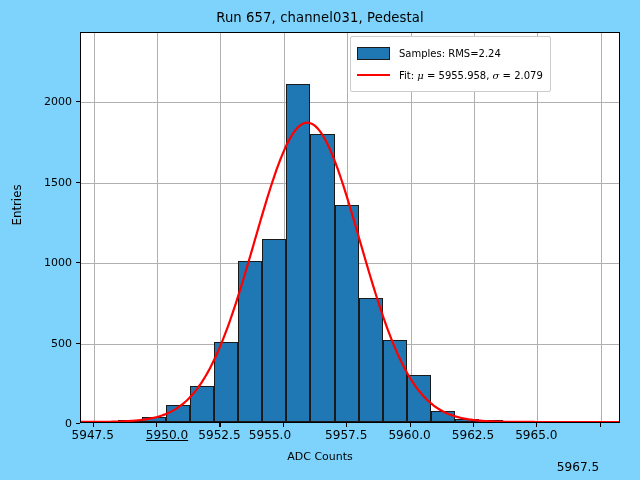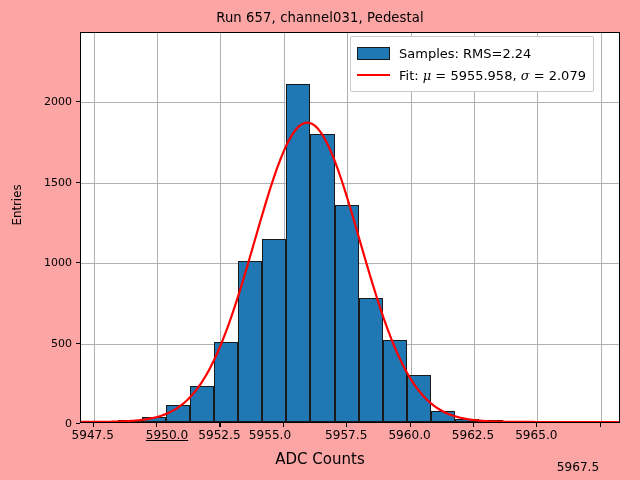--- a/index.html
+++ b/index.html
@@ -11,21 +11,21 @@
     width: 640px;
     height: 480px;
     font-family: "DejaVu Sans", sans-serif;
     overflow: hidden;
   }
 
   #figure {
     position: relative;
     width: 640px;
     height: 480px;
-    background: #fca5a5;
+    background: #7dd3fc;
   }
 
   
   #chart-title {
     position: absolute;
     left: 0;
     top: 10px;
     width: 640px;
     text-align: center;
     font-size: 13.2px;
@@ -108,21 +108,21 @@
     transform: translate(-100%, -50%);
     white-space: nowrap;
   }
 
   #xlabel {
     position: absolute;
     left: 0;
     top: 450px;
     width: 640px;
     text-align: center;
-    font-size: 15px;
+    font-size: 11px;
     color: #000000;
   }
   #ylabel {
     position: absolute;
     left: -73px;
     top: 198px;
     width: 180px;
     text-align: center;
     font-size: 11.8px;
     color: #000000;
@@ -155,21 +155,21 @@
     flex: none;
   }
   .legend-swatch-line {
     width: 33px;
     height: 0;
     border-top: 2.1px solid #ff0000;
     margin-right: 9px;
     flex: none;
   }
   .legend-text {
-    font-size: 13px;
+    font-size: 10px;
     color: #000000;
     white-space: nowrap;
   }
   .legend-row-fit { justify-content: flex-start; }
   .legend-row-fit .legend-text { margin-left: 0; }
   .mi { font-style: italic; font-family: "DejaVu Serif", serif; }
 </style>
 </head>
 <body>
 

